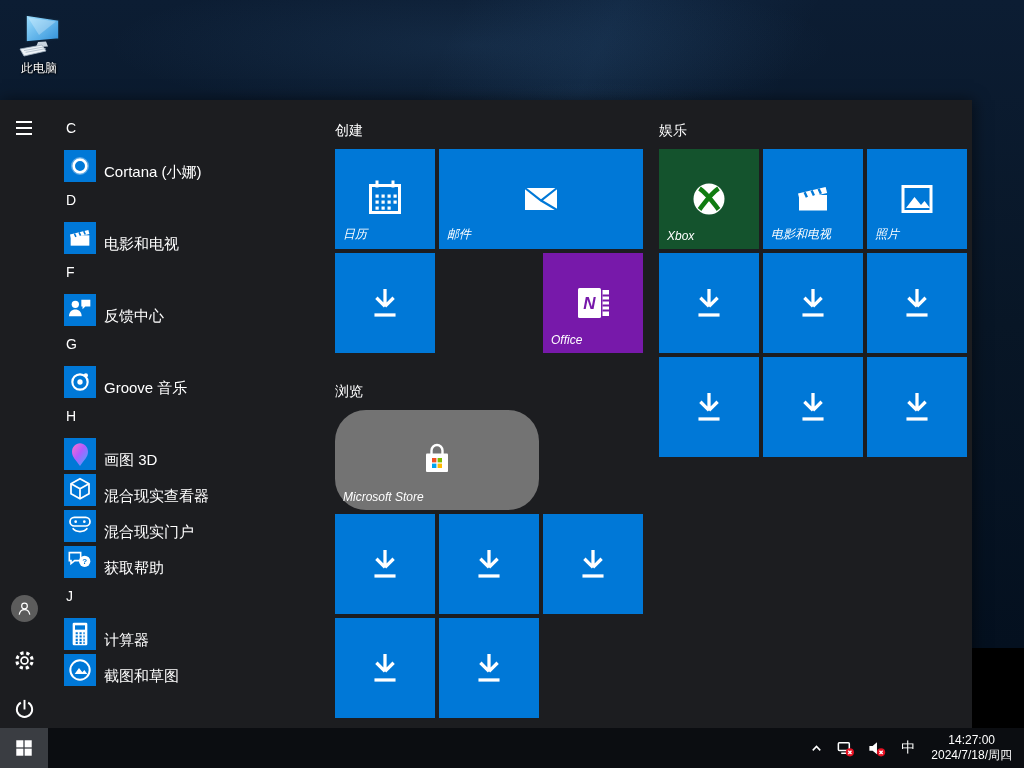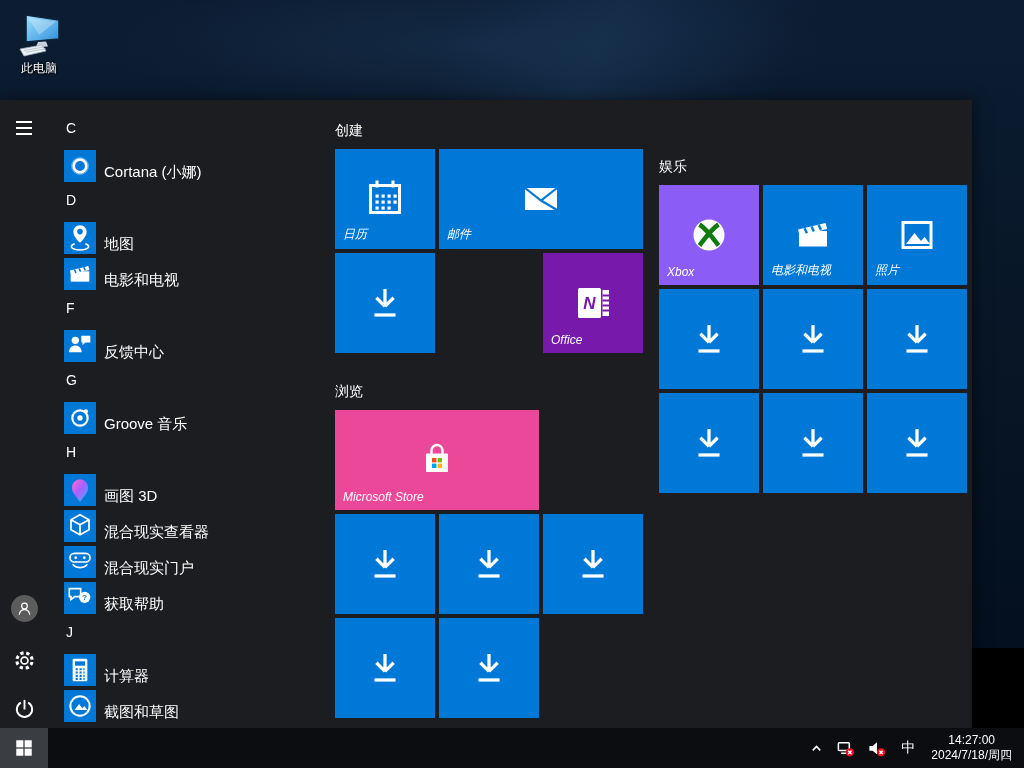--- a/index.html
+++ b/index.html
@@ -149,29 +149,20 @@
               <circle cx="24" cy="24" r="12.5" fill="none" stroke="rgba(255,255,255,.35)" stroke-width="2"></circle>
               <circle cx="24" cy="24" r="9.5" fill="none" stroke="#fff" stroke-width="4"></circle>
             </svg>
           </span>
           <span class="app-label">Cortana (小娜)</span>
         </div>
         <div class="list-header">D</div>
         <div class="app-row">
           <span class="app-icon">
             <svg viewBox="0 0 48 48">
-              <path d="M24 5c-5.6 0-10 4.4-10 9.8C14 22.5 24 31.5 24 31.5s10-9 10-16.7C34 9.4 29.6 5 24 5zm0 13.6a4.2 4.2 0 1 1 0-8.4 4.2 4.2 0 0 1 0 8.4z" fill="#fff"></path>
-              <path d="M16 32.5c-3 1-5 2.6-5 4.3 0 2.9 5.8 5.2 13 5.2s13-2.3 13-5.2c0-1.7-2-3.3-5-4.3" fill="none" stroke="#fff" stroke-width="2.4"></path>
-            </svg>
-          </span>
-          <span class="app-label">地图</span>
-        </div>
-        <div class="app-row">
-          <span class="app-icon">
-            <svg viewBox="0 0 48 48">
               <rect x="10" y="20" width="28" height="15.5" fill="#fff"></rect>
               <path d="M9 18.6 36.6 12l1.5 6L10.5 24.5z" fill="#fff"></path>
               <path d="M15.6 17.2l2.3 5M22.6 15.5l2.3 5M29.6 13.8l2.3 5" stroke="#0078d7" stroke-width="2.4"></path>
             </svg>
           </span>
           <span class="app-label">电影和电视</span>
         </div>
         <div class="list-header">F</div>
         <div class="app-row">
           <span class="app-icon">
@@ -317,21 +308,21 @@
                   <text x="20.5" y="30" font-size="17" font-weight="bold" fill="#7719aa" text-anchor="middle" font-family="Liberation Sans,sans-serif">N</text>
                 </svg>
               </span>
               <div class="tile-label">Office</div>
             </div>
           </div>
         </div>
         <div class="tile-group" style="left: 324px; top: 283px;">
           <div class="group-header">浏览</div>
           <div class="tile-grid">
-            <div class="tile" style="background: #ec4899; grid-area: 1 / 1 / auto / span 2;">
+            <div class="tile" style="background: #737373; grid-area: 1 / 1 / auto / span 2; border-radius: 31px;">
               <span class="tile-icon">
                 <svg viewBox="0 0 48 48">
                   <path d="M18.5 18.5V14.5a5.5 5.5 0 0 1 11 0v4" fill="none" stroke="#fff" stroke-width="2.4"></path>
                   <rect x="13" y="17.5" width="22" height="18.5" rx="1" fill="#fff"></rect>
                   <rect x="19" y="22" width="4.4" height="4.4" fill="#f25022"></rect>
                   <rect x="24.6" y="22" width="4.4" height="4.4" fill="#7fba00"></rect>
                   <rect x="19" y="27.6" width="4.4" height="4.4" fill="#00a4ef"></rect>
                   <rect x="24.6" y="27.6" width="4.4" height="4.4" fill="#ffb900"></rect>
                 </svg>
               </span>
@@ -372,24 +363,24 @@
             <div class="tile" style="background: rgb(0, 120, 215); grid-area: 3 / 2;">
               <span class="tile-icon dl">
                 <svg viewBox="0 0 48 48">
                   <path d="M24 9.5v18M24 27.5l-9-9M24 27.5l9-9" stroke="#fff" stroke-width="3.4" fill="none"></path>
                   <path d="M13 36.5h22" stroke="#fff" stroke-width="3.4"></path>
                 </svg>
               </span>
             </div>
           </div>
         </div>
-        <div class="tile-group" style="left: 648px; top: 22px; margin-top: 36px;">
+        <div class="tile-group" style="left: 648px; top: 22px;">
           <div class="group-header">娱乐</div>
           <div class="tile-grid">
-            <div class="tile" style="background: #8b5cf6; grid-area: 1 / 1;">
+            <div class="tile" style="background: #14532d; grid-area: 1 / 1;">
               <span class="tile-icon">
                 <svg viewBox="0 0 48 48">
                   <circle cx="24" cy="24" r="15.5" fill="#fff"></circle>
                   <path d="M14.5 13.5C21.5 18 27 26 33.5 34.5M33.5 13.5C26.5 18 21 26 14.5 34.5" fill="none" stroke="#107c10" stroke-width="4.6"></path>
                 </svg>
               </span>
               <div class="tile-label">Xbox</div>
             </div>
             <div class="tile" style="background: rgb(0, 120, 215); grid-area: 1 / 2;">
               <span class="tile-icon">

